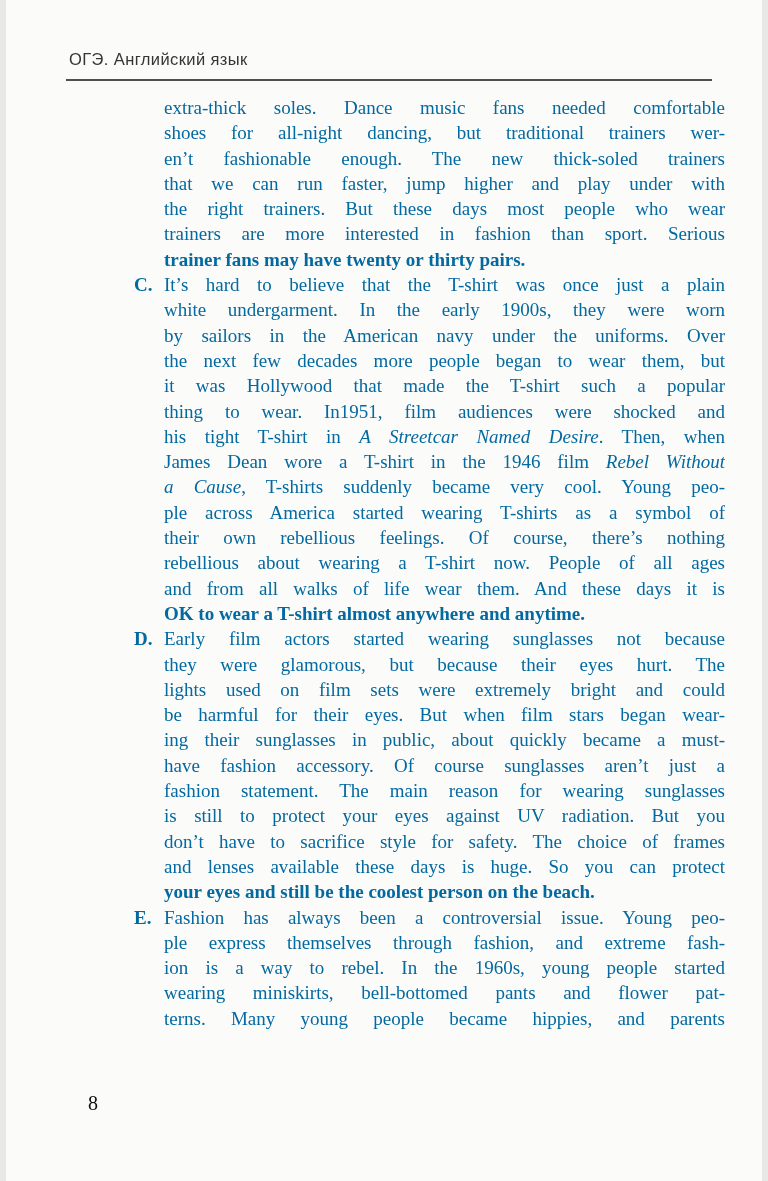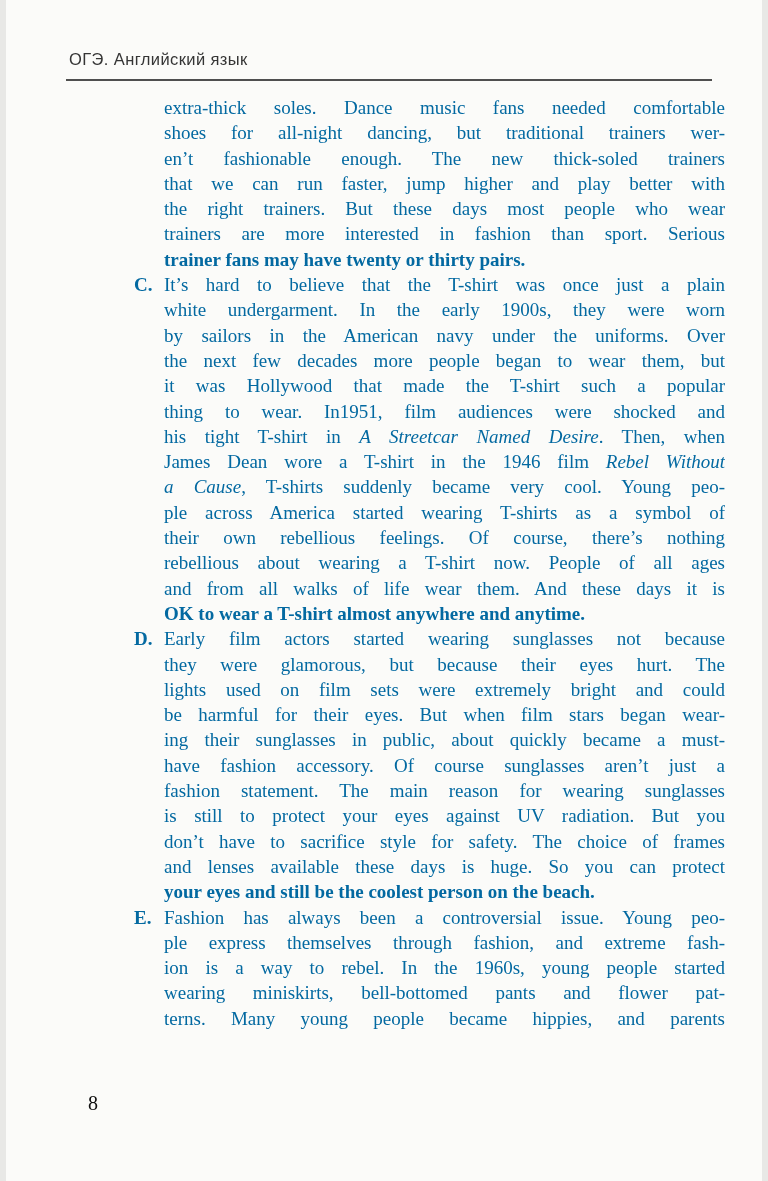--- a/index.html
+++ b/index.html
@@ -85,21 +85,21 @@
 <body>
 
 <div class="book-page">
   <div class="running-head">ОГЭ.  Английский язык</div>
   <div class="head-rule"></div>
   <div class="text-body">
       <div class="para">
         <div class="line">extra-thick soles. Dance music fans needed comfortable</div>
         <div class="line">shoes for all-night dancing, but traditional trainers wer-</div>
         <div class="line">en’t fashionable enough. The new thick-soled trainers</div>
-        <div class="line">that we can run faster, jump higher and play better with</div>
+        <div class="line">that we can run faster, jump higher and play under with</div>
         <div class="line">the right trainers. But these days most people who wear</div>
         <div class="line">trainers are more interested in fashion than sport. Serious</div>
         <div class="line lastline">trainer fans may have twenty or thirty pairs.</div>
       </div>
       <div class="para">
         <span class="plabel">C.</span>
         <div class="line">It’s hard to believe that the T-shirt was once just a plain</div>
         <div class="line">white undergarment. In the early 1900s, they were worn</div>
         <div class="line">by sailors in the American navy under the uniforms. Over</div>
         <div class="line">the next few decades more people began to wear them, but</div>

